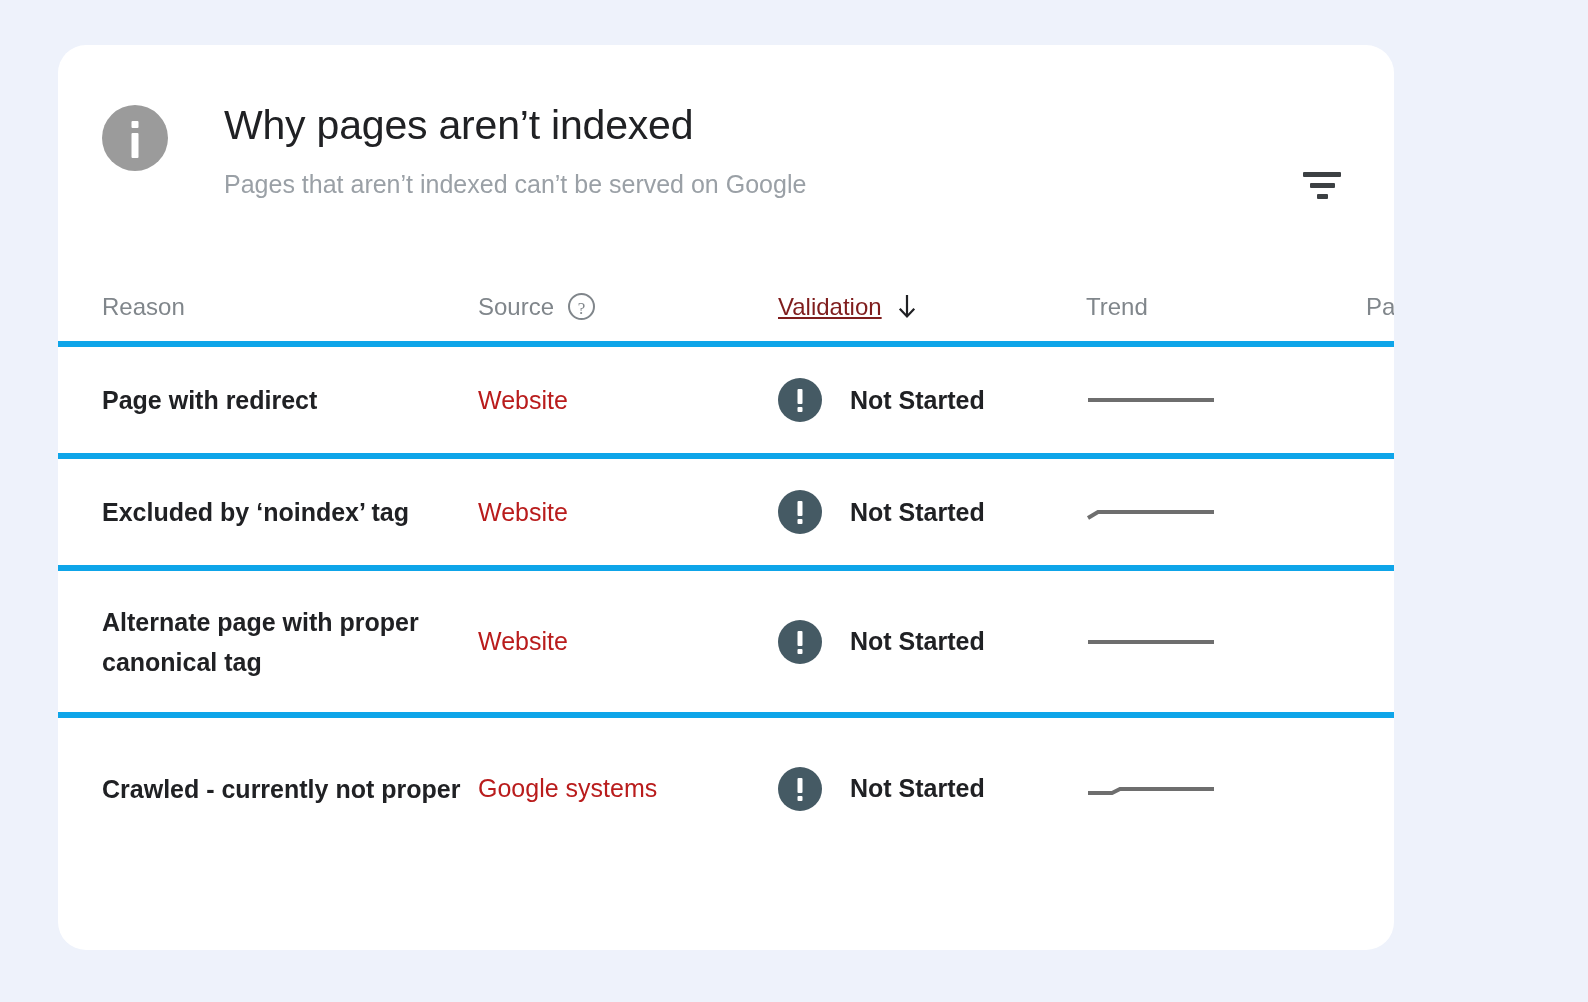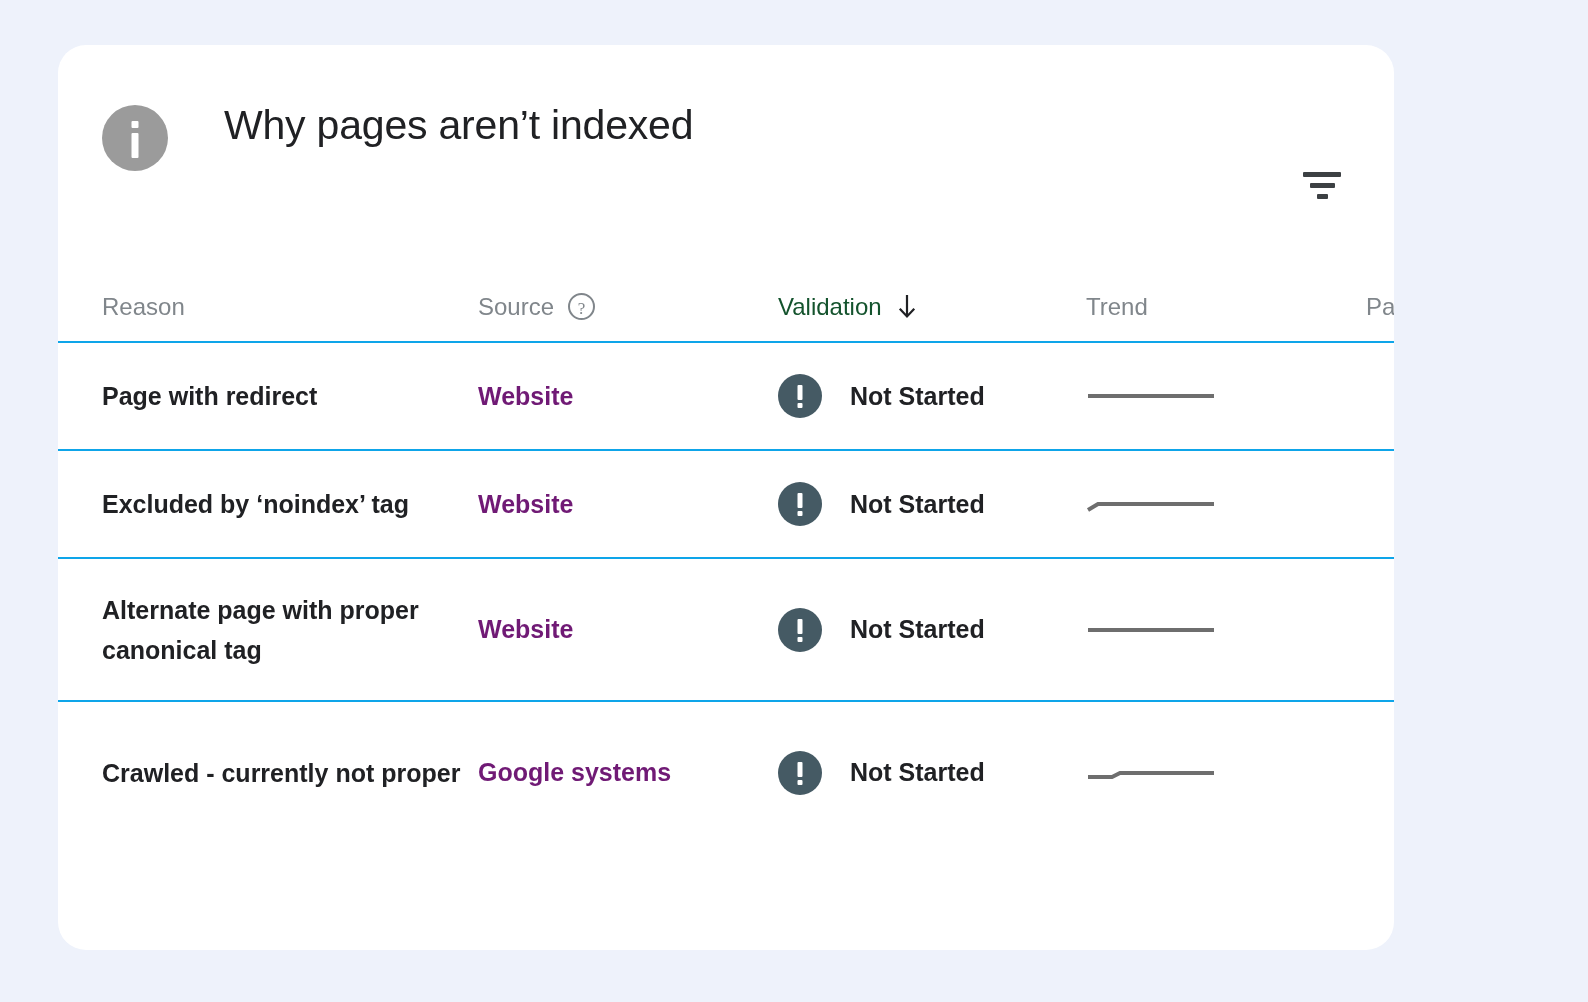--- a/index.html
+++ b/index.html
@@ -136,21 +136,21 @@
   thead tr th:first-child { padding-left: 44px; }
   thead tr th:last-child  { padding-right: 44px; text-align: right; }
 
   .th-inner {
     display: flex;
     align-items: center;
     gap: 14px;
     margin-top: 27px;
   }
   .th-inner.right { justify-content: flex-start; }
-  .th-sorted { color: #14532d; }
+  .th-sorted { color: #7f1d1d; text-decoration: underline; }
 
   .help-icon {
     width: 27px;
     height: 27px;
     border-radius: 50%;
     border: 2px solid #80868b;
     color: #80868b;
     font-size: 17px;
     line-height: 27px;
     text-align: center;
@@ -161,36 +161,36 @@
   }
   .sort-arrow {
     width: 22px;
     height: 26px;
     display: inline-block;
     position: relative;
     cursor: pointer;
   }
 
   tbody tr {
-    border-top: 2px solid #0ea5e9;
+    border-top: 6px solid #0ea5e9;
   }
   tbody td {
     height: 98px;
     font-size: 25px;
     color: #202124;
   }
   tbody tr.tall td { height: 133px; }
   tbody td.reason-cell {
     padding-left: 44px;
     font-weight: 700;
     line-height: 40px;
     padding-top: 4px;
     padding-bottom: 4px;
   }
-  tbody td.source-cell { color: #701a75; font-weight: 700; }
+  tbody td.source-cell { color: #b91c1c; font-weight: 400; }
   tbody td.pages-cell {
     text-align: right;
     padding-right: 44px;
     font-weight: 400;
   }
 
   .status {
     display: flex;
     align-items: center;
     gap: 28px;
@@ -282,20 +282,21 @@
 <div class="card">
 
   <div class="card-header">
     <div class="header-row">
       <div class="info-badge">
         <span class="dot"></span>
         <span class="stem"></span>
       </div>
       <div class="title-wrap">
         <h1 class="card-title">Why pages aren’t indexed</h1>
+        <p class="card-subtitle">Pages that aren’t indexed can’t be served on Google</p>
       </div>
     </div>
     <div class="filter-button">
       <i></i>
         <i></i>
         <i></i>
     </div>
   </div>
 
   <table class="table">

